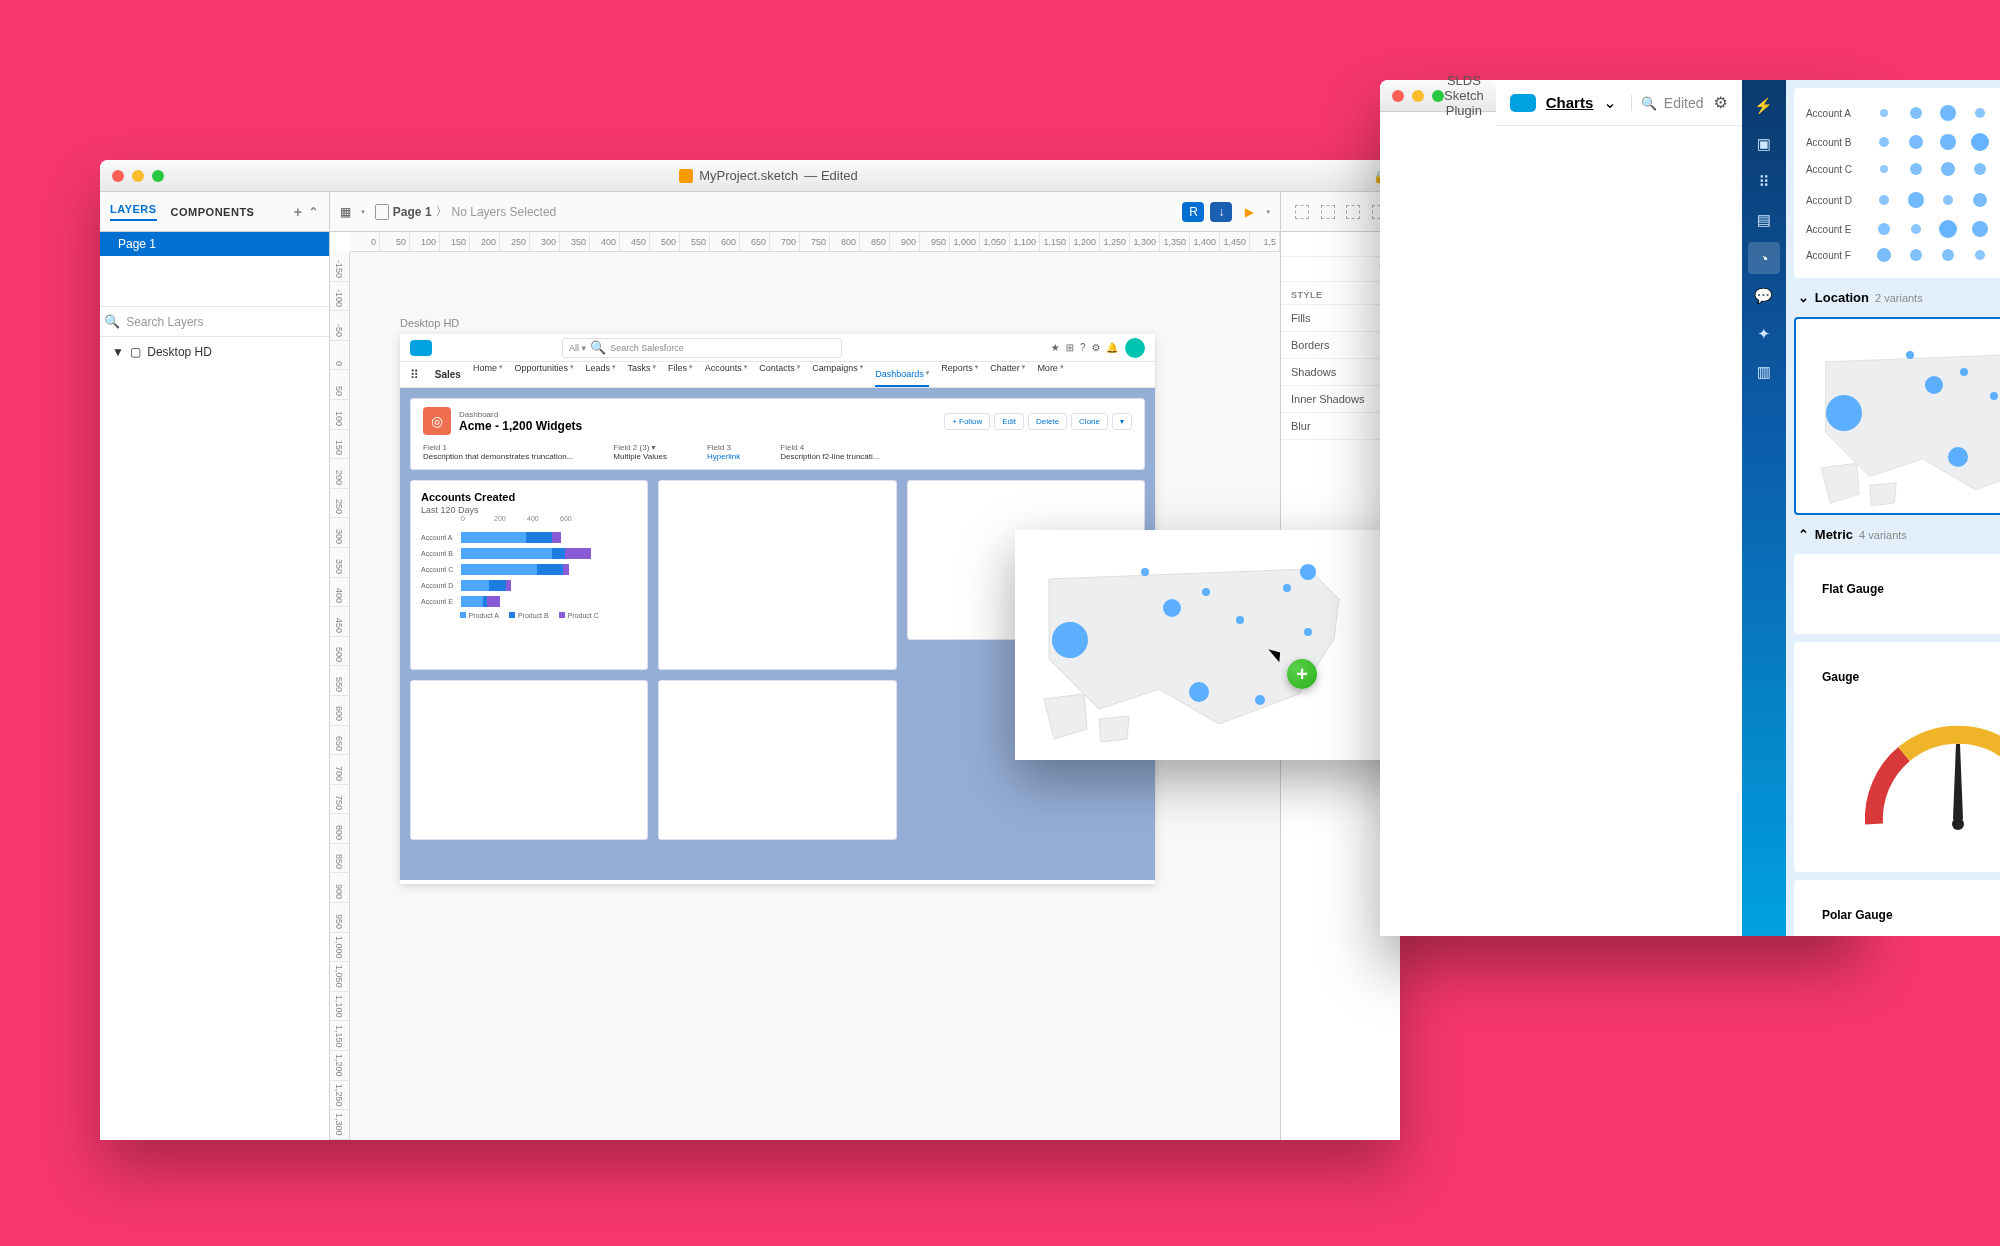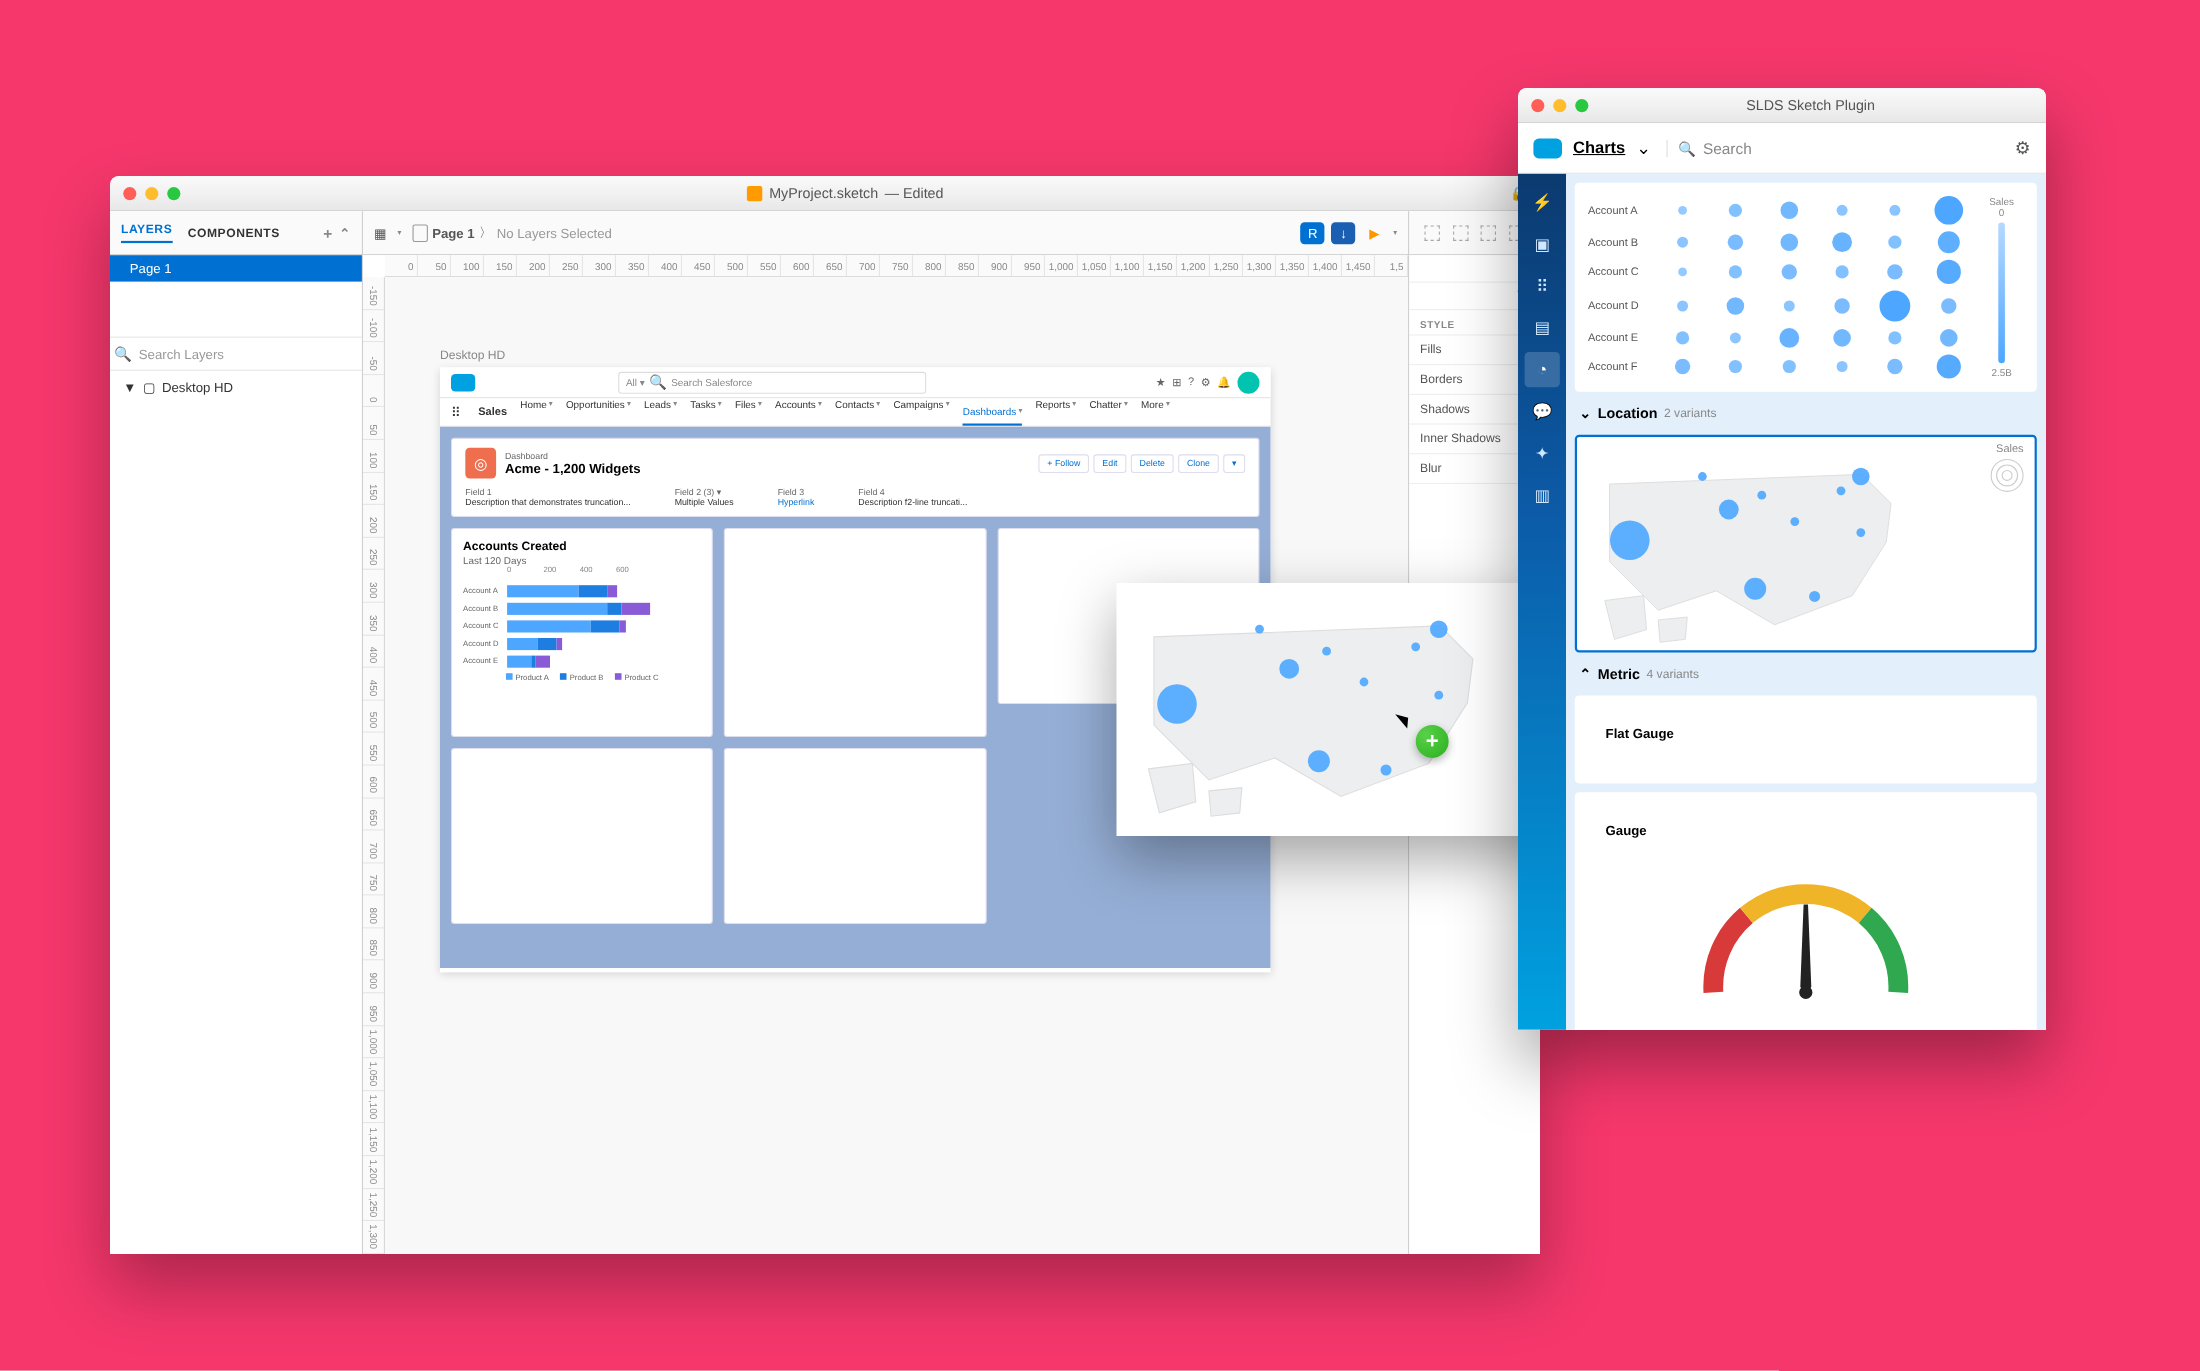--- a/index.html
+++ b/index.html
@@ -116,21 +116,21 @@
 .float-map .rings .r1 { width: 36px; height: 36px; left:0; top:0; }
 .float-map .rings .r2 { width: 24px; height: 24px; left:6px; top:6px; }
 .float-map .rings .r3 { width: 12px; height: 12px; left:12px; top:12px; }
 .cursor-add { position: absolute; right: 118px; top: 115px; width: 44px; height: 44px; }
 .cursor-arrow { position: absolute; left: 0; top: 0; width: 0; height: 0; border-left: 7px solid #000; border-top: 10px solid transparent; border-bottom: 7px solid transparent; transform: rotate(-40deg); }
 .plus-badge { position: absolute; right: 0; bottom: 0; width: 30px; height: 30px; border-radius: 50%; background: radial-gradient(circle at 30% 30%, #5ad04a, #2ab01e); color: #fff; display: flex; align-items: center; justify-content: center; font-size: 20px; font-weight: bold; box-shadow: 0 3px 8px rgba(0,0,0,0.3); }
 .usa-map { width: 340px; height: 200px; position: relative; }
 .bubble { position: absolute; border-radius: 50%; background: #4da6ff; opacity: 0.9; }
 
 
-.plugin-window { position: absolute; left: 1380px; top: 80px; width: 480px; height: 856px; background: #fff; border-radius: 8px 8px 0 0; box-shadow: 0 30px 60px rgba(0,0,0,0.35); display: flex; flex-direction: column; z-index: 60; }
+.plugin-window { position: absolute; left: 1380px; top: 80px; width: 480px; height: 856px; background: #fff; border-radius: 8px 8px 0 0; box-shadow: 0 30px 60px rgba(0,0,0,0.35); display: flex; flex-direction: row; z-index: 60; }
 .plugin-header { height: 46px; display: flex; align-items: center; padding: 0 14px; border-bottom: 1px solid #e5e5e9; gap: 10px; }
 .plugin-header .salesforce-cloud { width: 26px; height: 18px; background: #00a1e0; border-radius: 5px; }
 .plugin-header .charts-label { font-size: 15px; font-weight: 600; text-decoration: underline; }
 .plugin-header .search-box { flex: 1; display: flex; align-items: center; gap: 6px; font-size: 14px; color: #888; border-left: 1px solid #ddd; padding-left: 10px; margin-left: 4px; }
 .plugin-header .gear { margin-left: auto; font-size: 16px; color: #555; }
 
 .plugin-body { flex: 1; display: flex; min-height: 0; }
 .plugin-rail { width: 44px; background: linear-gradient(#0b3a6f, #0c5ba8 40%, #00a1e0); display: flex; flex-direction: column; align-items: center; padding: 10px 0; gap: 6px; }
 .rail-item { width: 32px; height: 32px; border-radius: 4px; display: flex; align-items: center; justify-content: center; color: #cfe7ff; font-size: 15px; cursor: pointer; }
 .rail-item.active { background: rgba(255,255,255,0.18); color: #fff; }
@@ -500,21 +500,21 @@
     <div class="title-center">
       <span>SLDS Sketch Plugin</span>
     </div>
   </div>
   <div class="plugin-header">
     <span class="salesforce-cloud"></span>
     <span class="charts-label">Charts</span>
     <span>⌄</span>
     <div class="search-box">
       <span class="srch-icon"></span>
-      <span>Search</span>
+      <span>Edited</span>
     </div>
     <span class="gear">⚙</span>
   </div>
   <div class="plugin-body">
     <div class="plugin-rail">
       <div class="rail-item">⚡</div>
       <div class="rail-item">▣</div>
       <div class="rail-item">⠿</div>
       <div class="rail-item">▤</div>
       <div class="rail-item active">◔</div>

